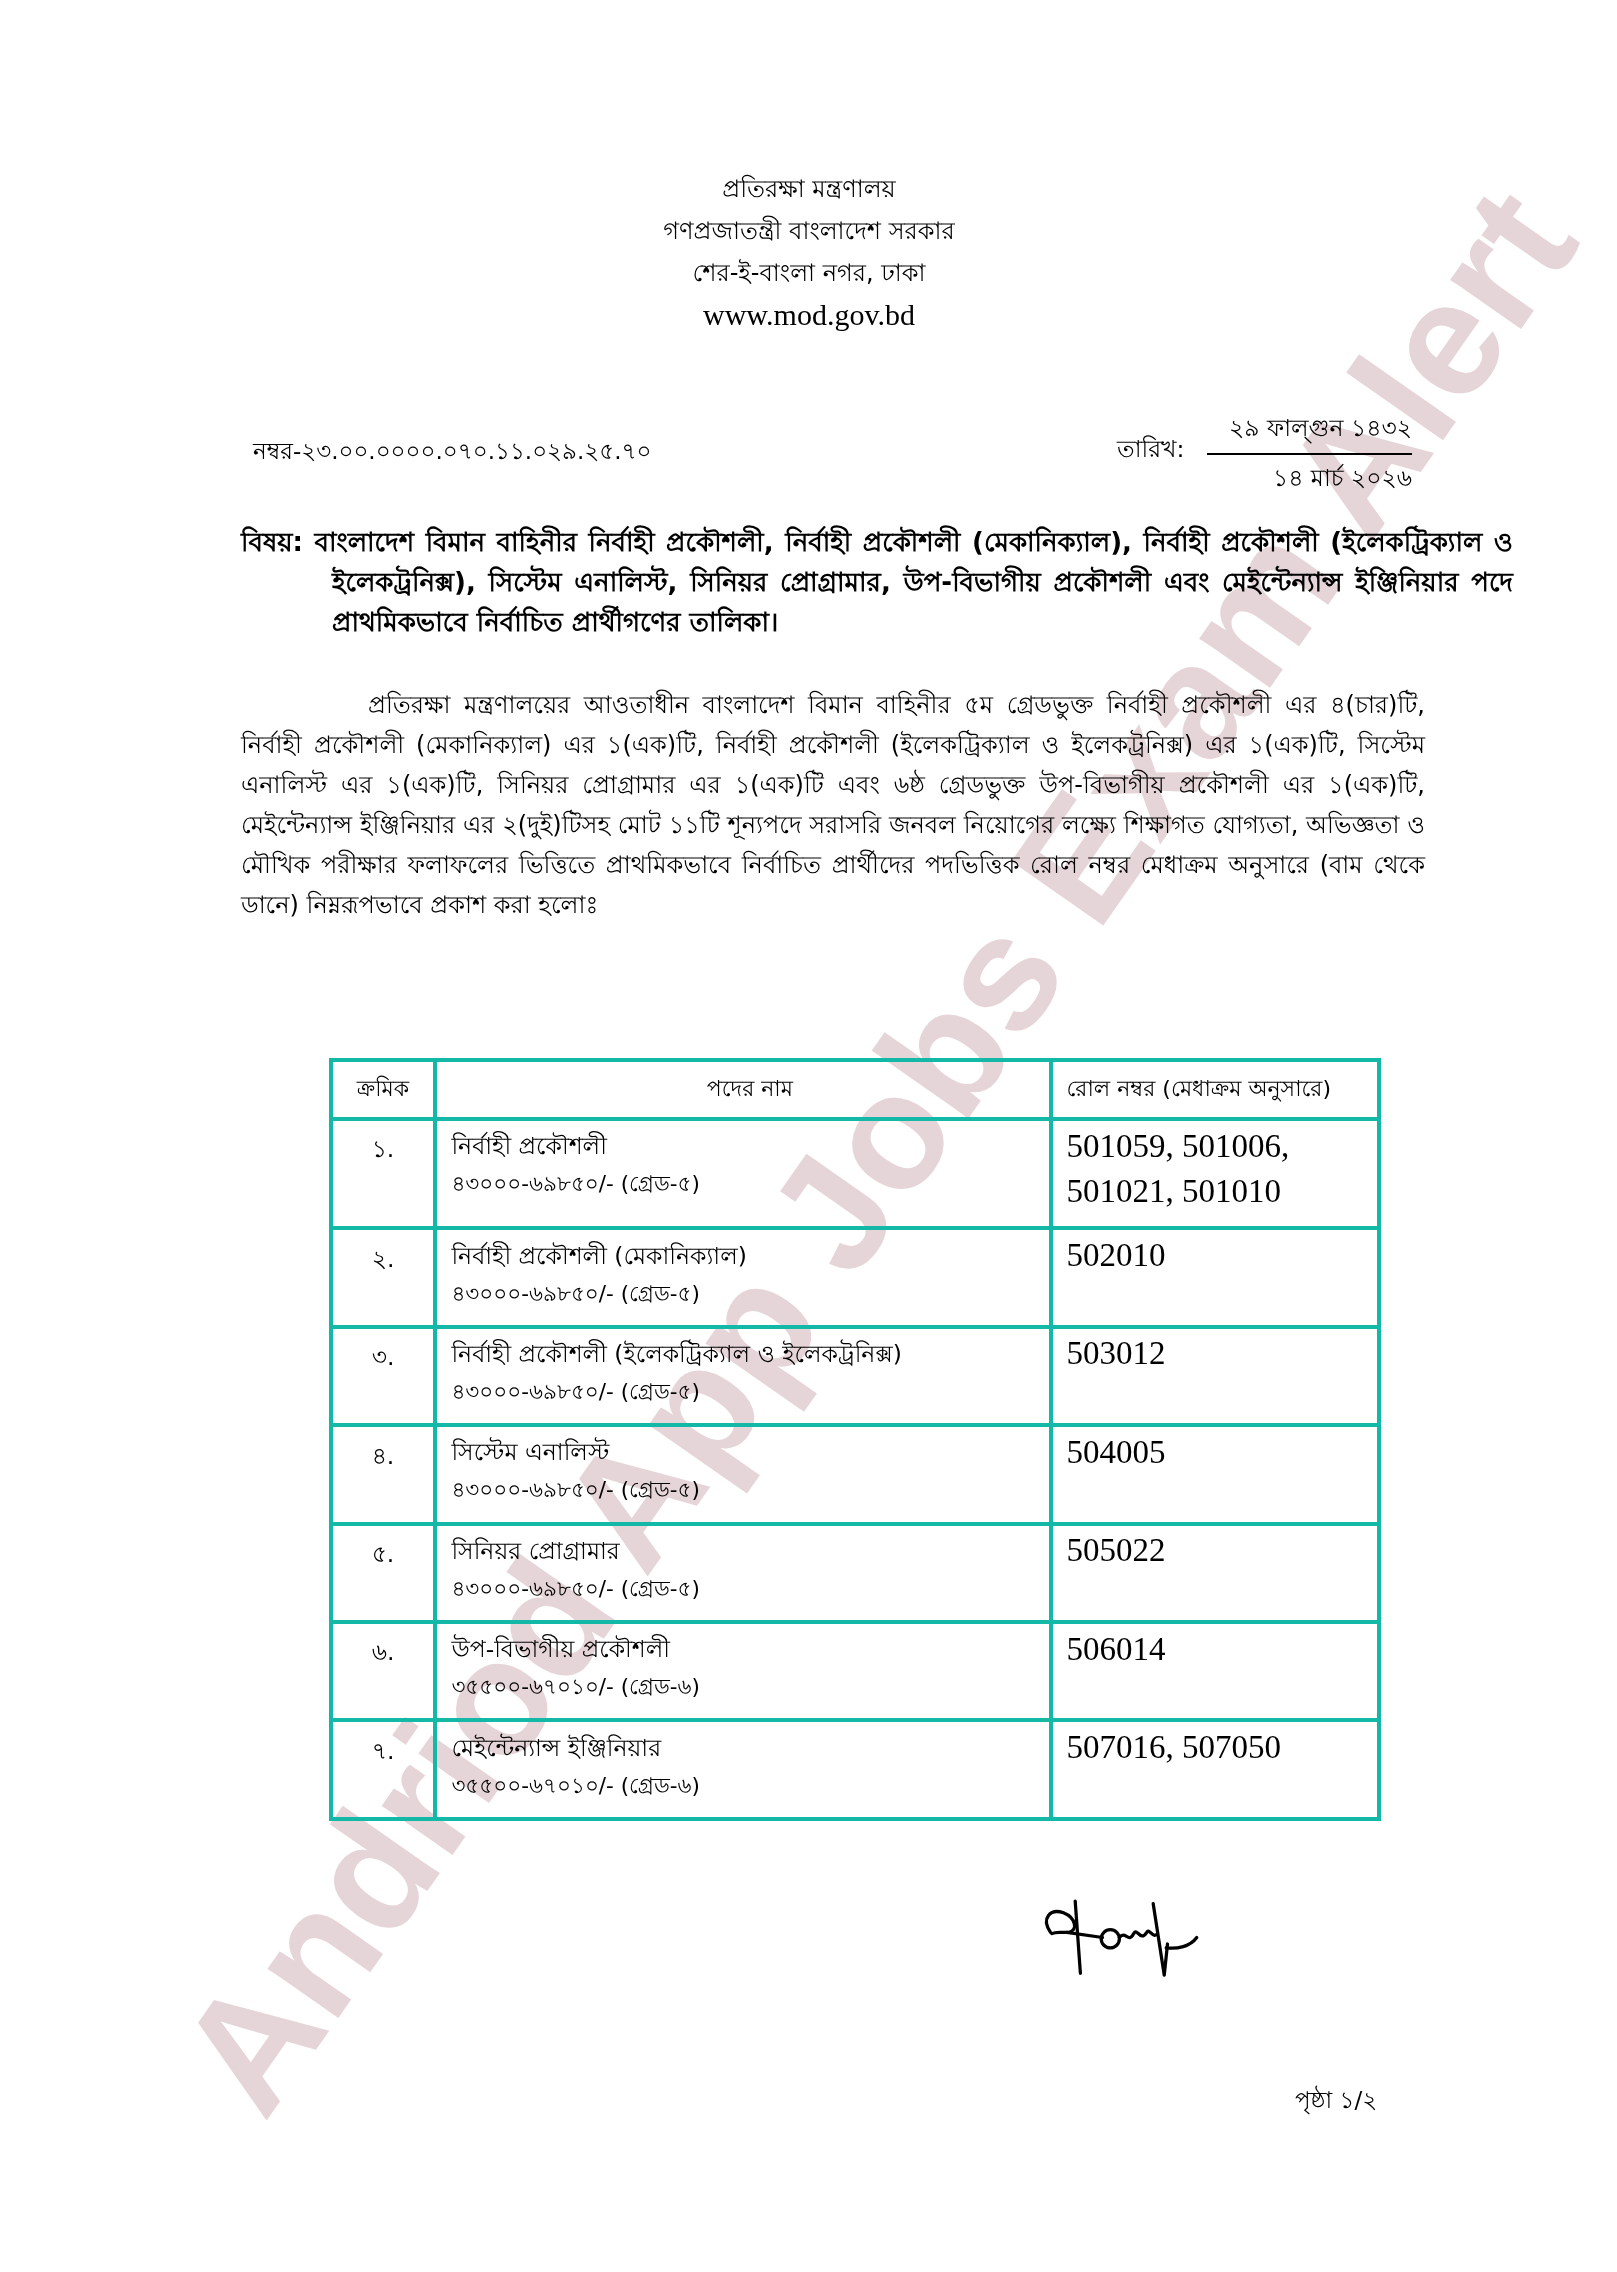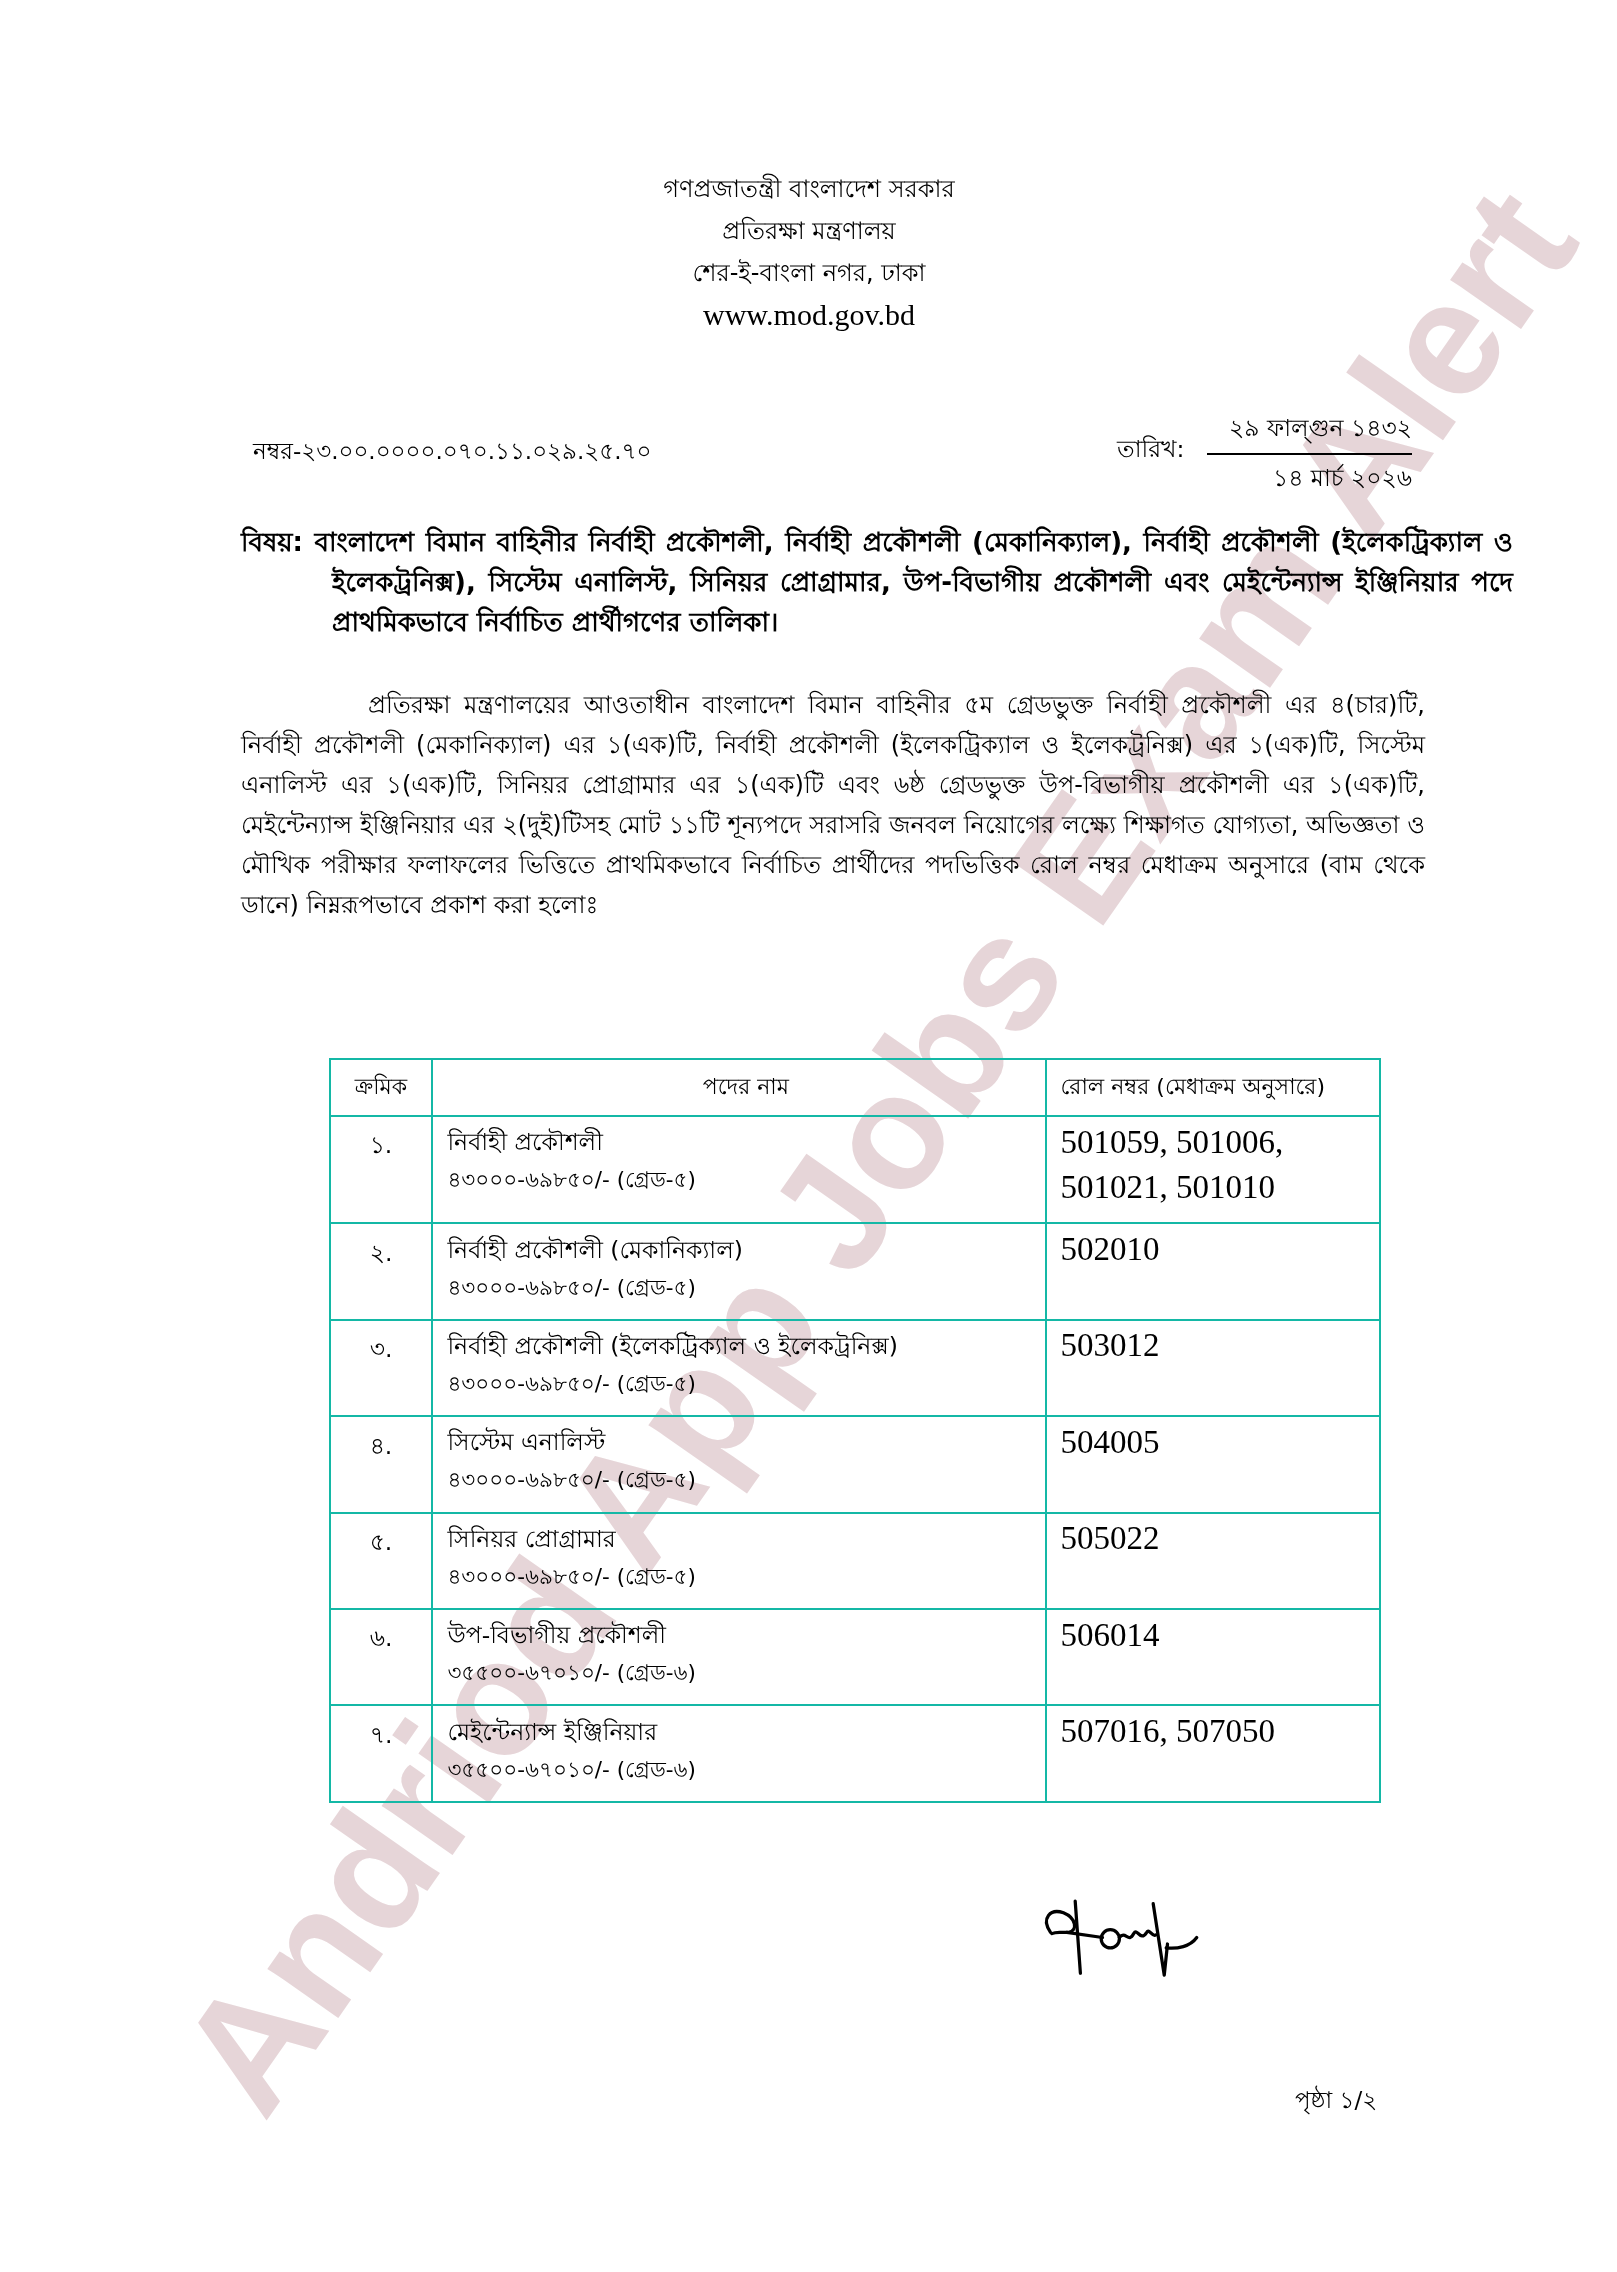--- a/index.html
+++ b/index.html
@@ -28,43 +28,43 @@
     padding-left:91px; text-indent:-91px; text-align:justify;
   }
   .body-para {
     left:241px; top:685px; width:1184px; font-size:24px; line-height:40px; text-align:justify;
     text-indent:127px;
   }
   table.results {
     position:absolute; left:329px; top:1058px; width:1052px; border-collapse:collapse; z-index:1;
     font-size:23.5px;
   }
-  table.results td, table.results th { border:2px solid #14b8a6; vertical-align:top; }
+  table.results td, table.results th { border:4px solid #14b8a6; vertical-align:top; }
   table.results th { font-weight:normal; height:53px; vertical-align:middle; font-size:22px; }
   .c-serial { width:98px; text-align:center; }
   .c-post { width:597px; padding-left:14.4px; text-align:left;border-radius:15px; }
   .c-roll { padding-left:13px; text-align:left; }
   th.c-post { text-align:center; }
   td.c-serial { padding-top:10.4px; }
   .post-name { display:block; line-height:38px; padding-top:5.2px; }
   .post-scale { display:block; line-height:38px; font-size:21.5px; padding-bottom:3.9px; }
   .roll { font-family:"Liberation Serif", serif; font-size:33px; line-height:43px; padding-top:2.6px; display:block; }
   tr.row td { height:83px; }
   tr.row.first td { height:94px; }
   .signature { left:1037px; top:1892px; width:170px; height:91px; }
   .page-no { left:1295px; top:2082px; font-size:23px; }
 </style>
 </head>
 <body>
 
 <div class="watermark">Andriod App Jobs Exam Alert</div>
 
 <div class="layer header">
+  <div>প্রতিরক্ষা মন্ত্রণালয়</div>
   <div>গণপ্রজাতন্ত্রী বাংলাদেশ সরকার</div>
-  <div>প্রতিরক্ষা মন্ত্রণালয়</div>
   <div>শের-ই-বাংলা নগর, ঢাকা</div>
   <div class="url">www.mod.gov.bd</div>
 </div>
 
 <div class="layer memo-no">নম্বর-২৩.০০.০০০০.০৭০.১১.০২৯.২৫.৭০</div>
 <div class="layer date-label">তারিখ:</div>
 <div class="layer date-block">
   <div>২৯ ফাল্গুন ১৪৩২</div>
   <div class="rule"></div>
   <div>১৪ মার্চ ২০২৬</div>

